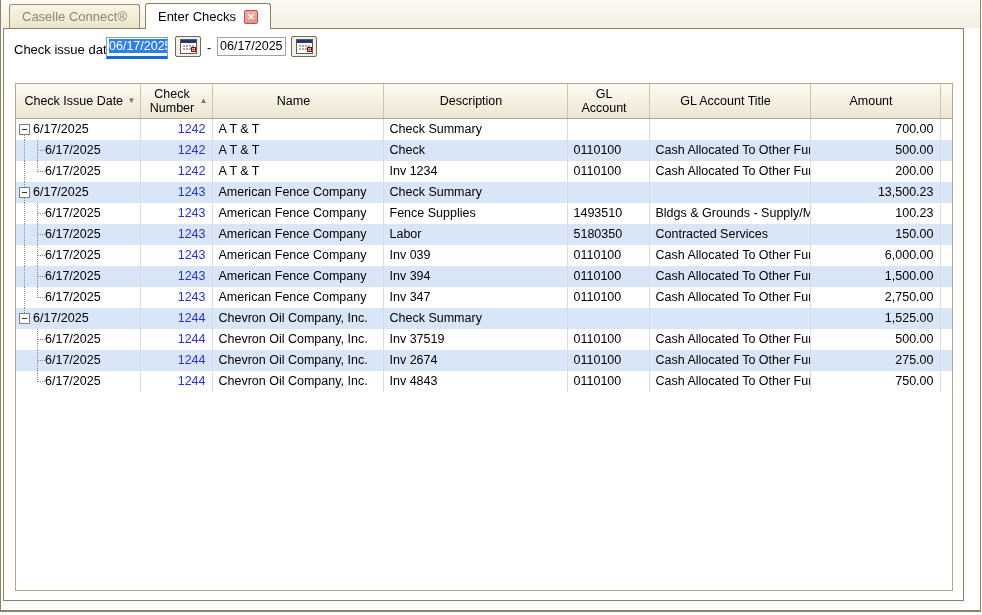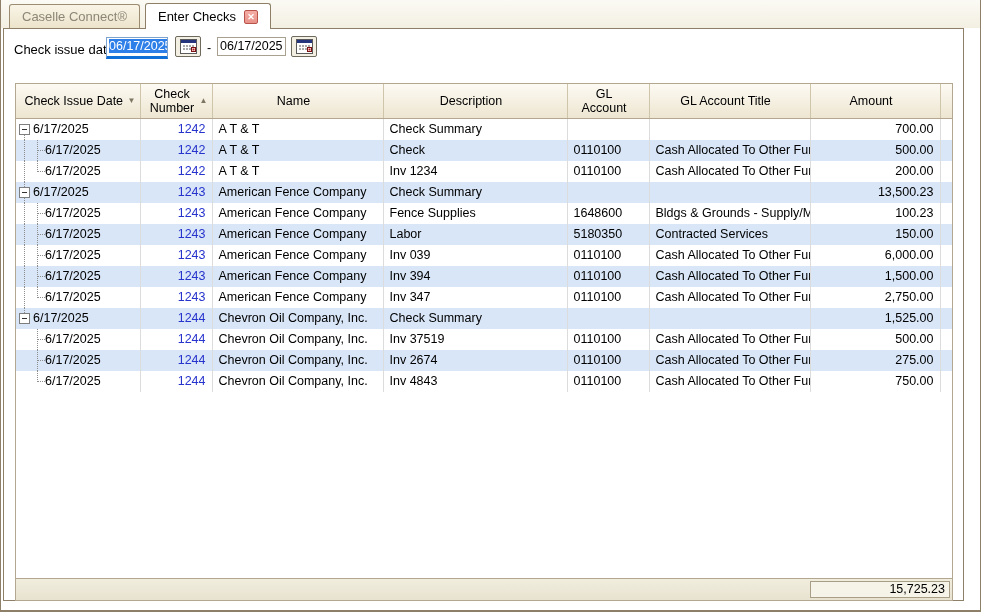--- a/index.html
+++ b/index.html
@@ -298,21 +298,21 @@
           <tr>
             <td class="c-date">
               <span class="tline rline full"></span>
               <span class="tline cline full"></span>
               <span class="stub"></span>
               <span class="txt child">6/17/2025</span>
             </td>
             <td class="num"><a class="chk">1243</a></td>
             <td>American Fence Company</td>
             <td>Fence Supplies</td>
-            <td>1648600</td>
+            <td>1493510</td>
             <td>Bldgs &amp; Grounds - Supply/Maint</td>
             <td class="amt">100.23</td>
             <td class="spacer"></td>
           </tr>
           <tr class="alt">
             <td class="c-date">
               <span class="tline rline full"></span>
               <span class="tline cline full"></span>
               <span class="stub"></span>
               <span class="txt child">6/17/2025</span>
@@ -425,18 +425,15 @@
             <td>Inv 4843</td>
             <td>0110100</td>
             <td>Cash Allocated To Other Funds</td>
             <td class="amt">750.00</td>
             <td class="spacer"></td>
           </tr>
         </tbody>
       </table>
   </div>
 
-  <div class="footerbar">
-    <div class="total-box">15,725.23</div>
-  </div>
 </div>
 
 <div class="window-frame"></div>
 
 </body></html>

